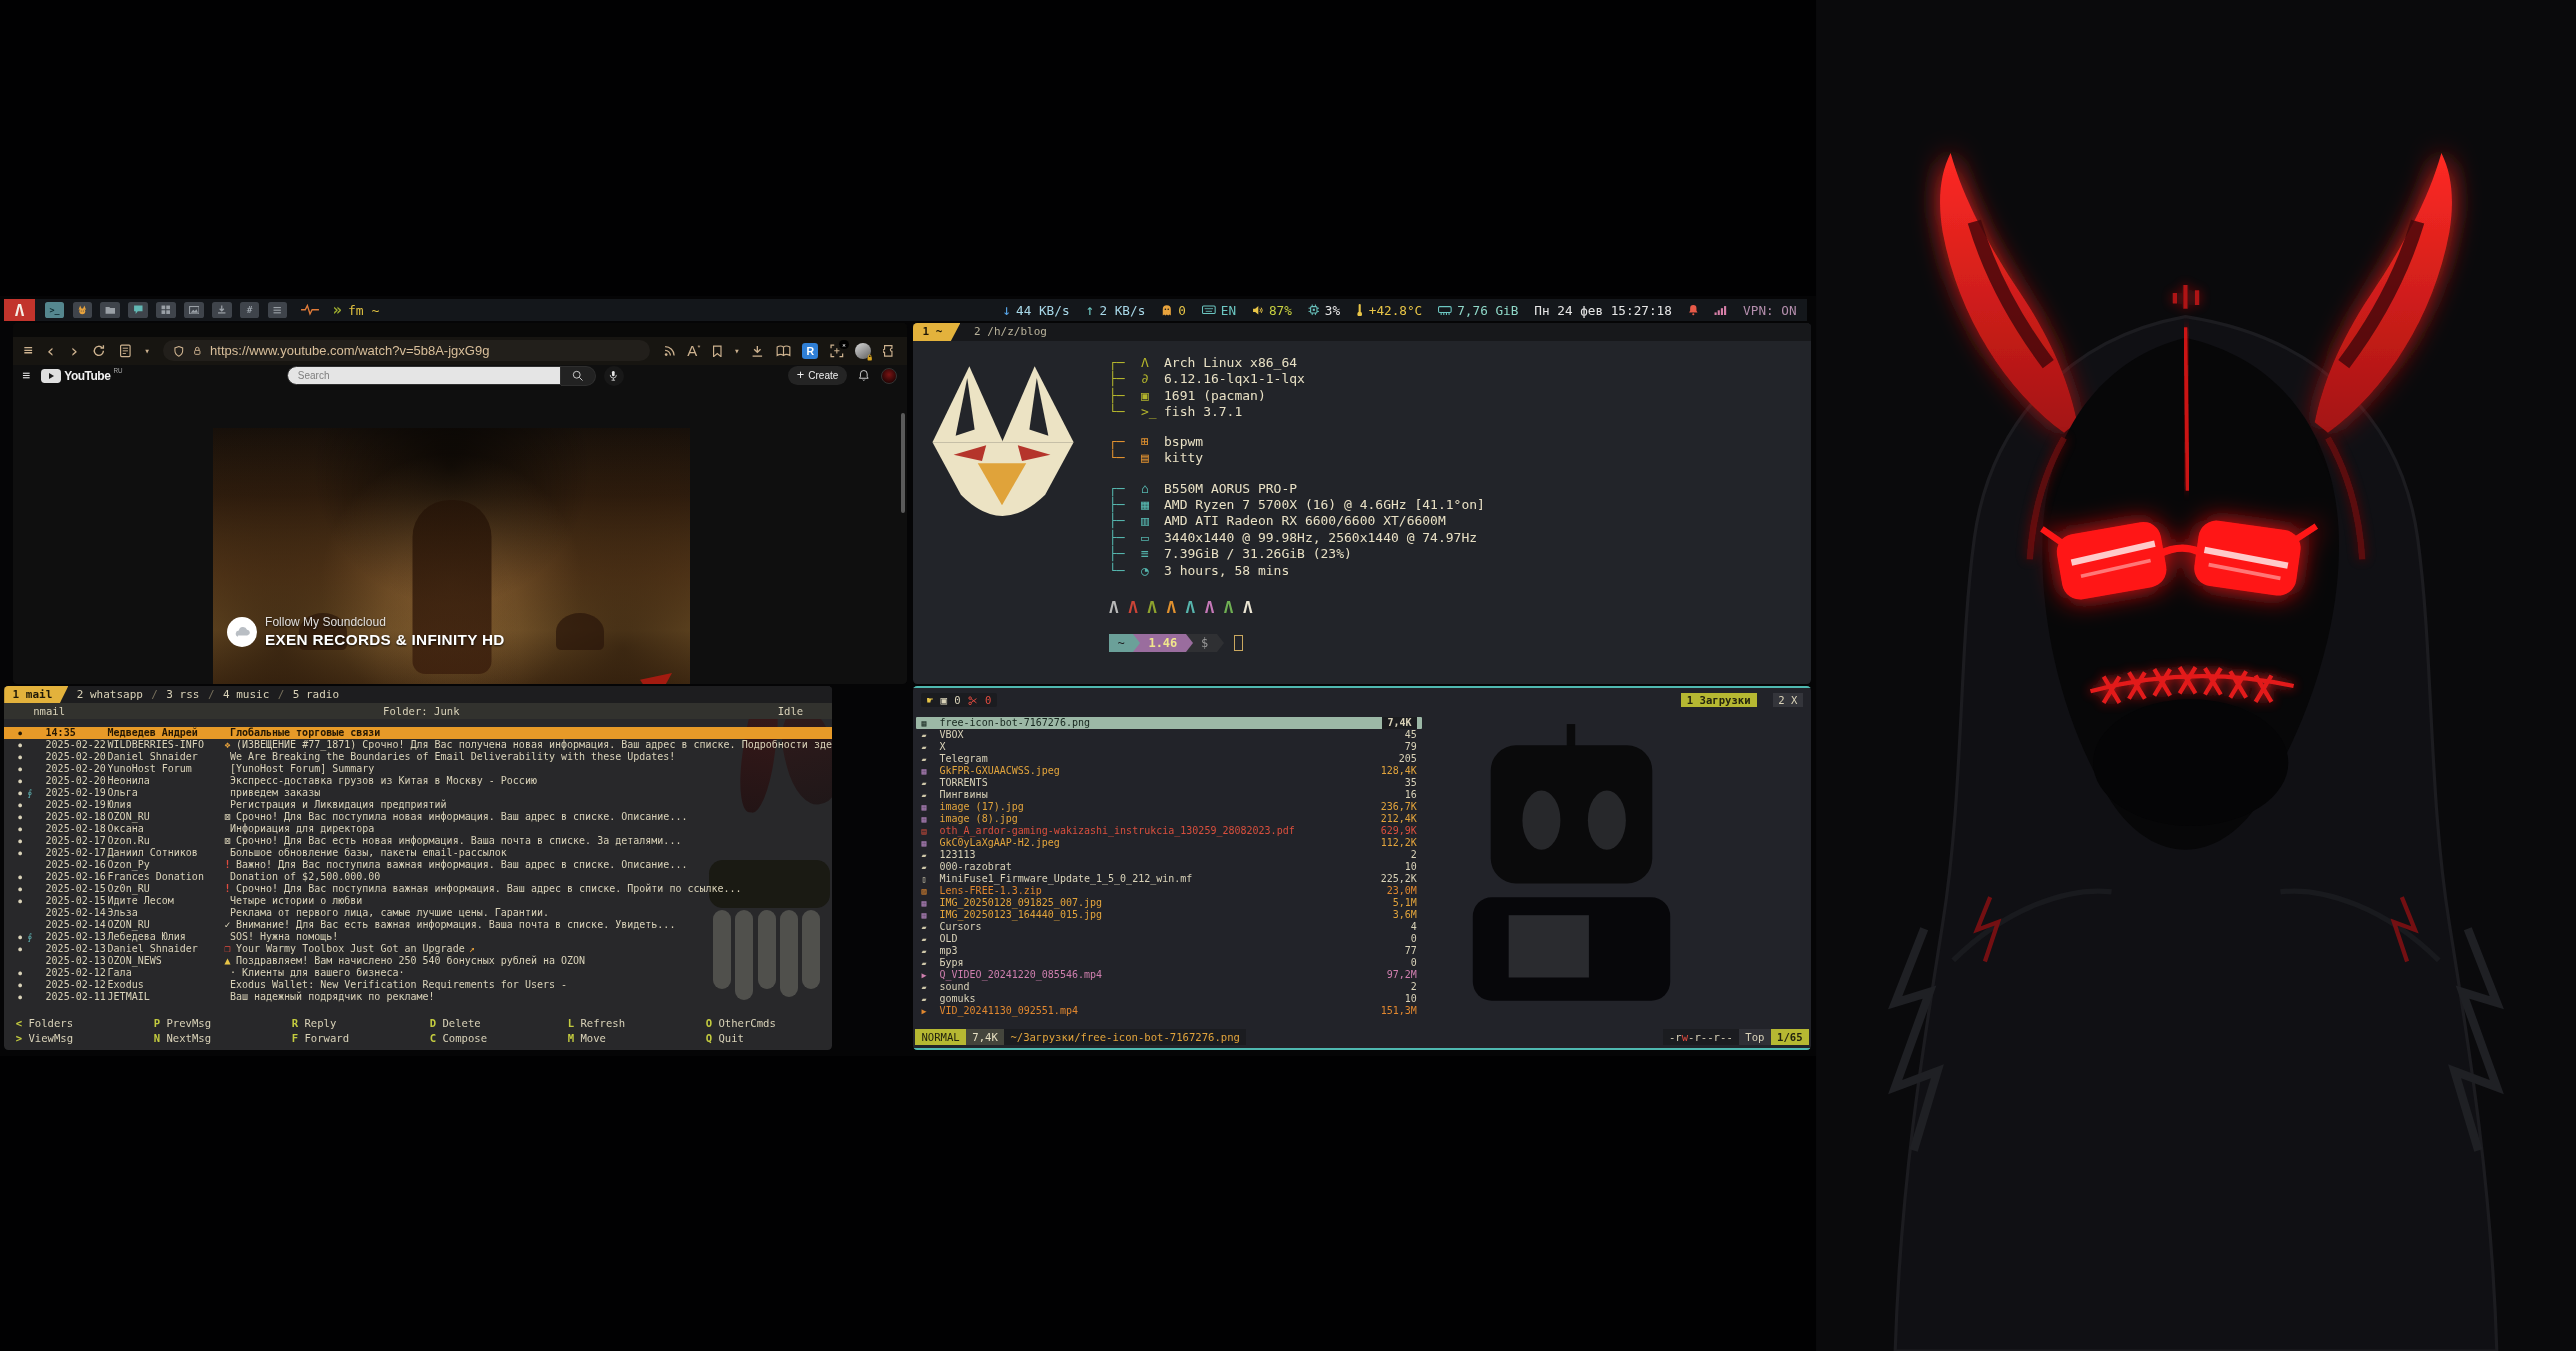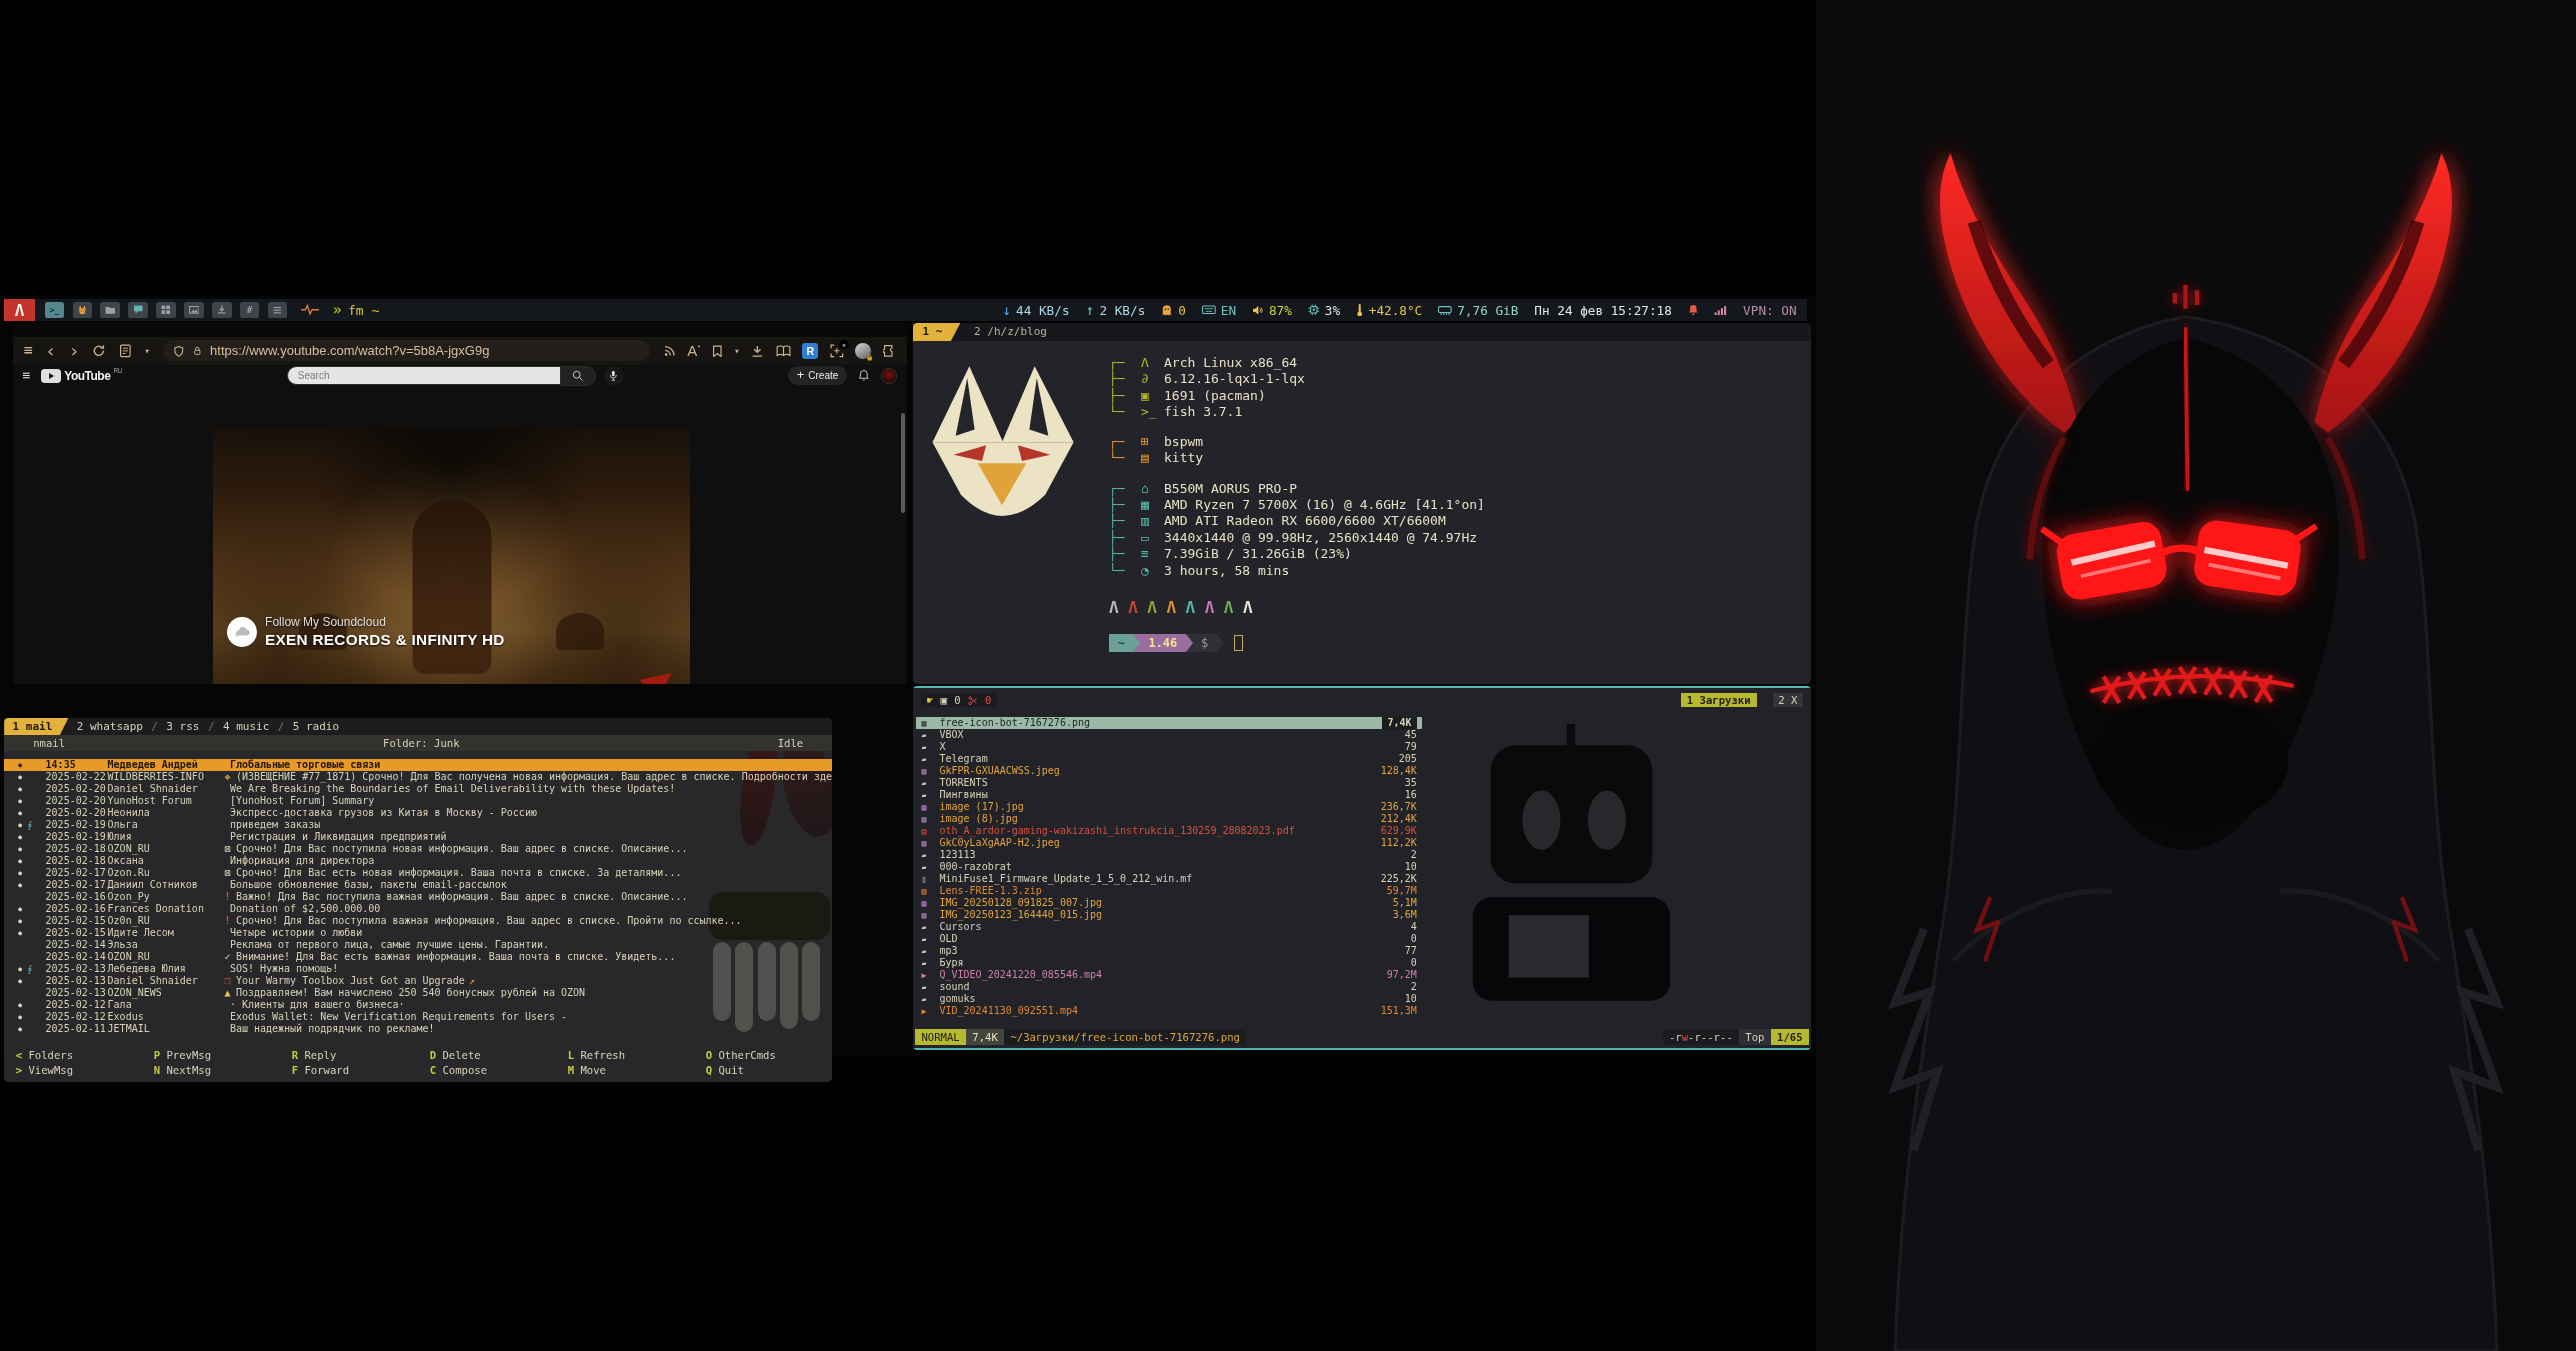--- a/index.html
+++ b/index.html
@@ -112,21 +112,21 @@
   .ps1{background:#6ba099;color:#1f2022}
   .ps2{background:#9a6d9e;color:#f0e68c;font-weight:bold}
   .ps3{background:#2f3033;color:#9a9a9a}
   .parrow{width:0;height:0;border-top:9px solid transparent;border-bottom:9px solid transparent}
   .pa1{border-left:7.4px solid #6ba099;background:#9a6d9e}
   .pa2{border-left:7.4px solid #9a6d9e;background:#2f3033}
   .pa3{border-left:7.4px solid #2f3033}
   .cursorbox{width:8.4px;height:16px;border:1.1px solid #caa85f;margin-left:10.6px}
 
   
-  .mail{left:4.2px;top:718px;width:828px;height:364px;background:#28282a}
+  .mail{left:4.2px;top:686px;width:828px;height:364px;background:#28282a}
   .wp-red1{position:absolute;left:739px;top:2.6px;width:32px;height:124px;border-radius:45%;
     background:linear-gradient(#4a0d0d,#1e0404);transform:rotate(8deg);opacity:.55}
   .wp-red2{position:absolute;left:781px;top:21px;width:50px;height:98px;border-radius:45%;
     background:linear-gradient(#3a0a0a,#160303);transform:rotate(-14deg);opacity:.45}
   .wp-skulltop{position:absolute;left:705px;top:174px;width:121px;height:48px;border-radius:13.7px;
     background:#17170f;opacity:.85}
   .wp-teeth{position:absolute;left:709px;top:224px;display:flex;gap:4.2px;opacity:.35}
   .wp-tooth{width:18px;height:79px;border-radius:9px;background:#9a9a8c}
   .wp-tooth:nth-child(2){height:90px}.wp-tooth:nth-child(4){height:87px}
   .m-tabbar{position:relative;height:17px;background:#1d1d1f;display:flex;align-items:stretch;font-size:11px;z-index:2}
@@ -1013,21 +1013,21 @@
 
         <div class="frow t-file">
           <span class="f-ic">▯</span>
           <span class="f-name">MiniFuse1_Firmware_Update_1_5_0_212_win.mf</span>
           <span class="f-size">225,2K</span>
         </div>
 
         <div class="frow t-zip">
           <span class="f-ic">▨</span>
           <span class="f-name">Lens-FREE-1.3.zip</span>
-          <span class="f-size">59,7M</span>
+          <span class="f-size">23,0M</span>
         </div>
 
         <div class="frow t-image">
           <span class="f-ic">▦</span>
           <span class="f-name">IMG_20250128_091825_007.jpg</span>
           <span class="f-size">5,1M</span>
         </div>
 
         <div class="frow t-image">
           <span class="f-ic">▦</span>

